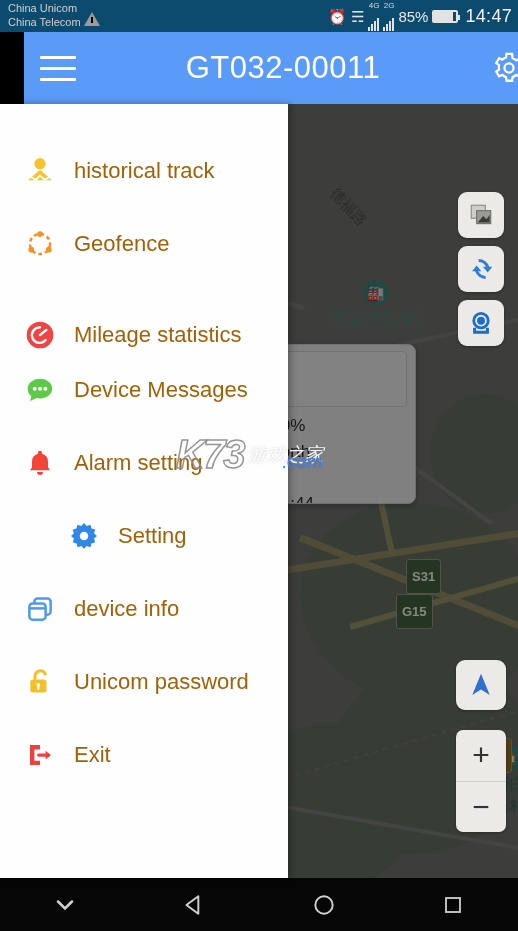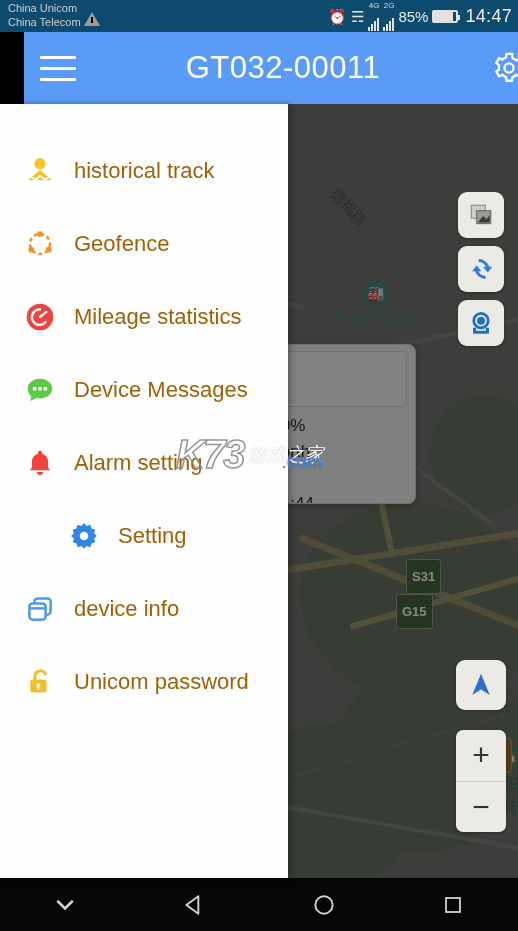--- a/index.html
+++ b/index.html
@@ -415,21 +415,21 @@
         <svg viewBox="0 0 24 24" width="30" height="30" fill="none" stroke="#f39324" stroke-width="2" stroke-dasharray="3 2.4">
           <circle cx="12" cy="12" r="8"></circle>
           <circle cx="12" cy="4" r="2.3" fill="#f39324" stroke="none"></circle>
           <circle cx="5" cy="16.5" r="2.3" fill="#f39324" stroke="none"></circle>
           <circle cx="19" cy="16.5" r="2.3" fill="#f39324" stroke="none"></circle>
         </svg>
       </div>
       <div class="mi-label">Geofence</div>
     </div>
 
-    <div class="menu-item" style="top:182px;">
+    <div class="menu-item" style="top:200px;">
       <div class="mi-icon">
         <svg viewBox="0 0 24 24" width="32" height="32">
           <circle cx="12" cy="12" r="10" fill="#ef4444"></circle>
           <path d="M12 6.3 A5.8 5.8 0 1 0 16.2 15.8" fill="none" stroke="#fff" stroke-width="1.8" stroke-linecap="round"></path>
           <path d="M12 12 L16.8 8.2" stroke="#fff" stroke-width="1.8" stroke-linecap="round"></path>
         </svg>
       </div>
       <div class="mi-label">Mileage statistics</div>
     </div>
 
@@ -481,20 +481,30 @@
         <svg viewBox="0 0 24 24" width="30" height="30">
           <path d="M8 10V7.2a4.3 4.3 0 0 1 8.2-1.6" fill="none" stroke="#f3c02c" stroke-width="2.4" stroke-linecap="round"></path>
           <rect x="4.2" y="10" width="13" height="10.4" rx="2.2" fill="#f3c02c"></rect>
           <circle cx="10.7" cy="14.3" r="1.5" fill="#fff"></circle>
           <rect x="10" y="14.8" width="1.4" height="3.3" fill="#fff"></rect>
         </svg>
       </div>
       <div class="mi-label">Unicom password</div>
     </div>
 
+    <div class="menu-item" style="top:620px;">
+      <div class="mi-icon">
+        <svg viewBox="0 0 24 24" width="30" height="30">
+          <path d="M4 4 H12 V7.5 H7.5 V16.5 H12 V20 H4 Z" fill="#ef4040"></path>
+          <path d="M11 12 H19" stroke="#ef4040" stroke-width="2.6" stroke-linecap="round"></path>
+          <path d="M16.5 8.5 L20.5 12 L16.5 15.5 Z" fill="#ef4040"></path>
+        </svg>
+      </div>
+      <div class="mi-label">Exit</div>
+    </div>
   </div>
 
   <div id="watermark">
     <span id="wm-k73">K73</span>
     <span id="wm-cn">游戏之家</span>
     <span id="wm-com">.com</span>
   </div>
 
   <div id="navbar">
     <div class="navbtn">

